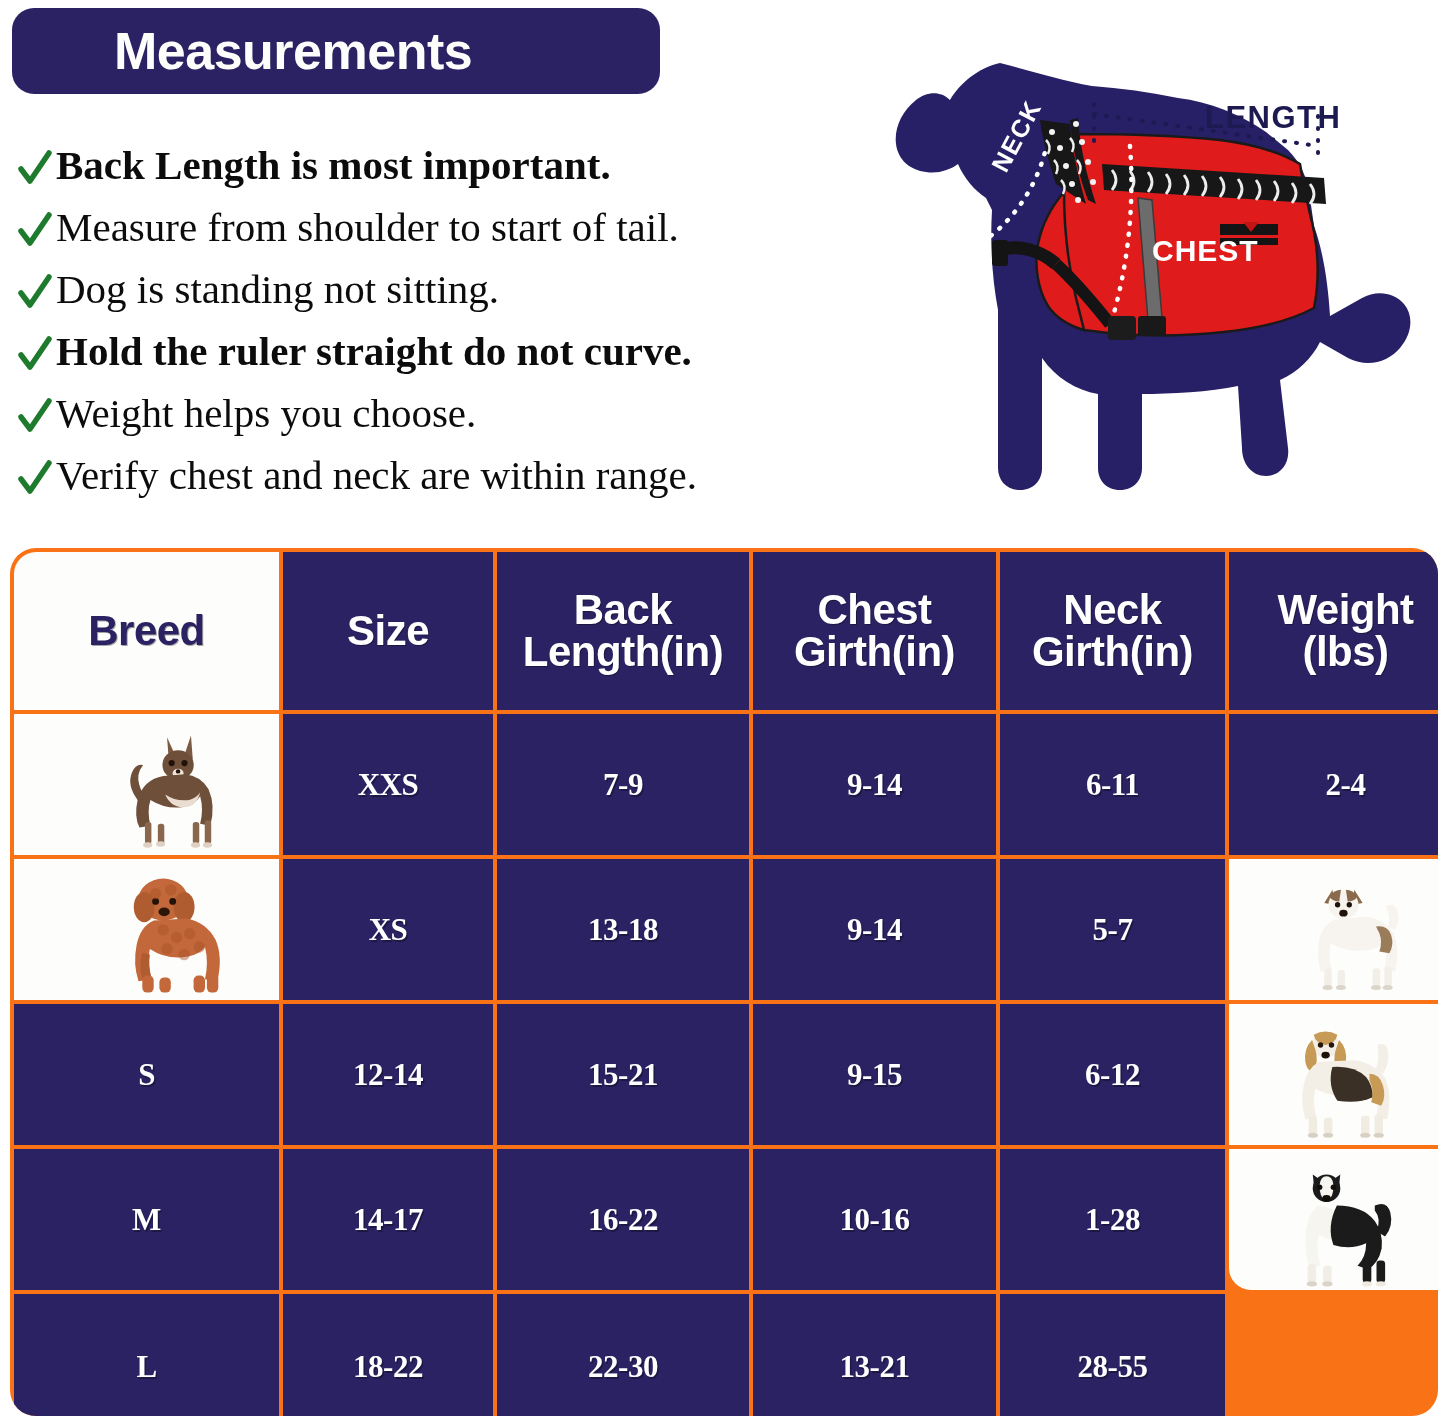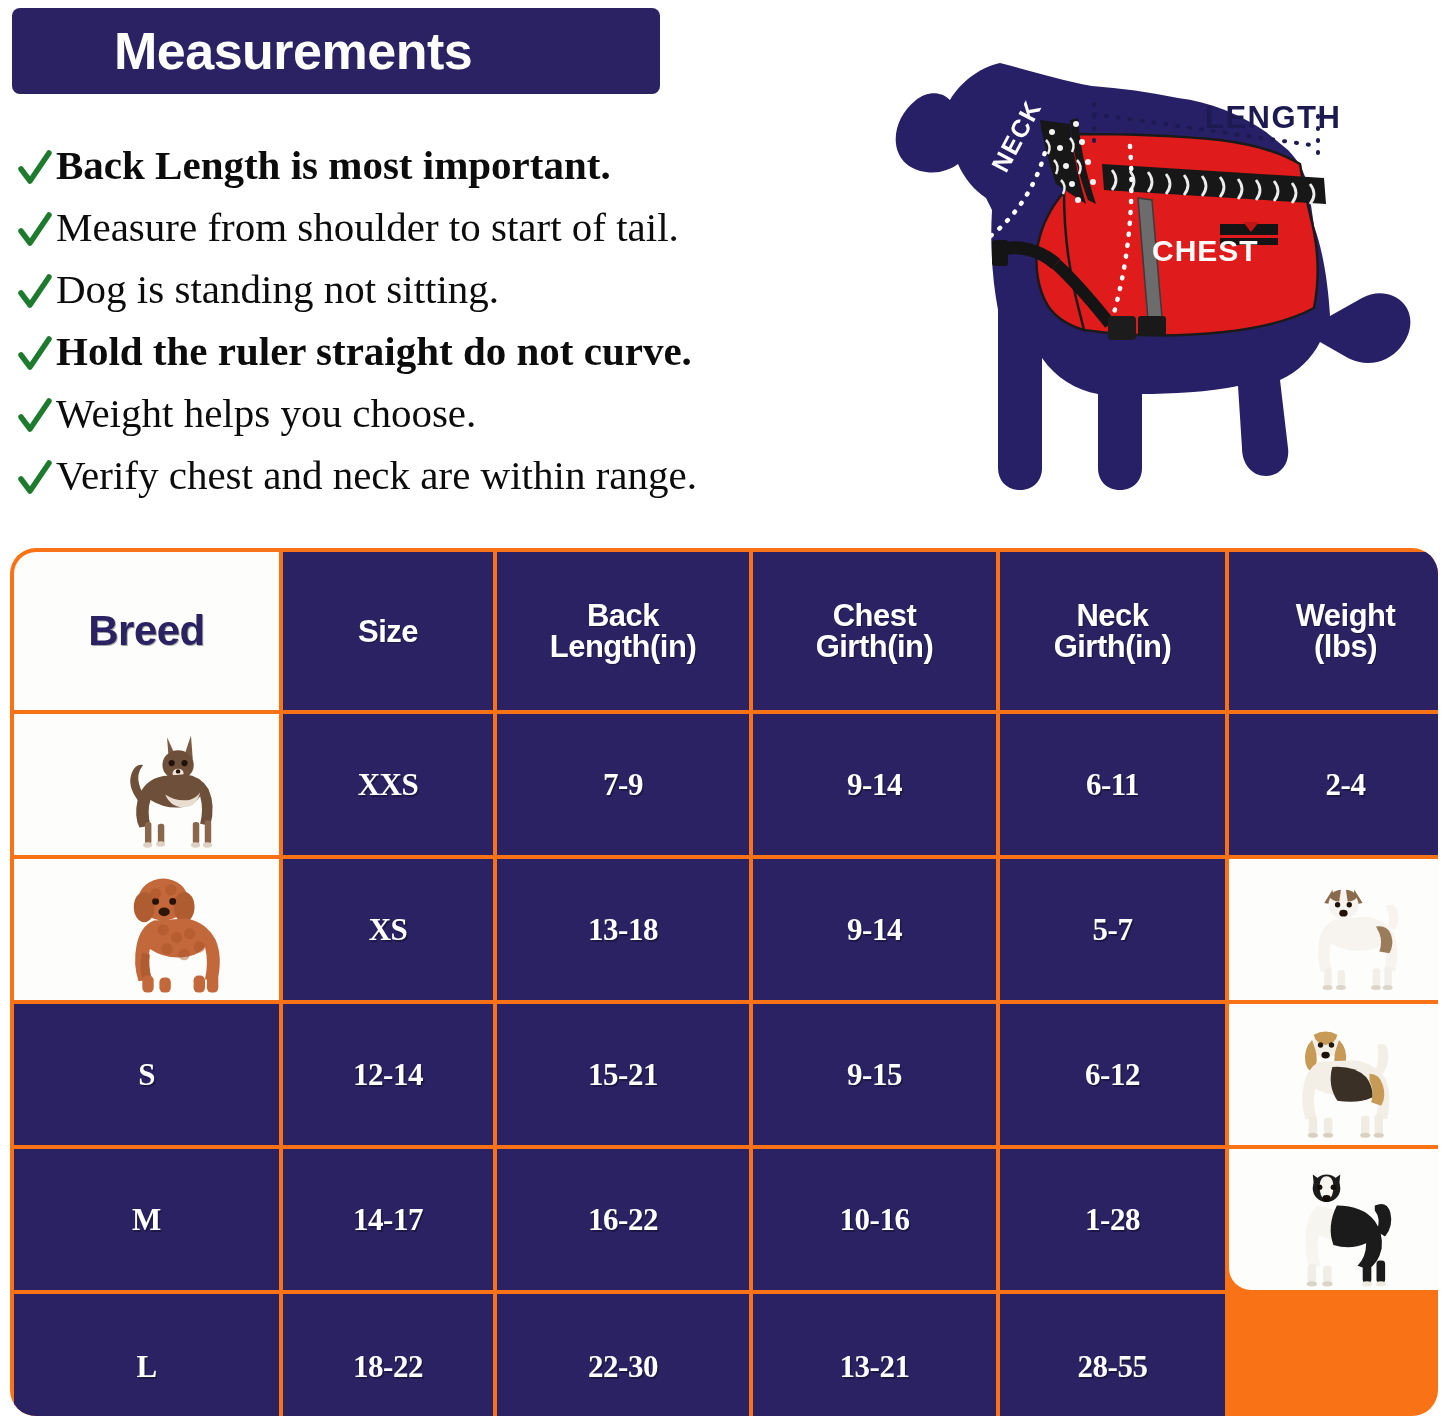--- a/index.html
+++ b/index.html
@@ -5,21 +5,21 @@
   html,body{margin:0;padding:0;background:#ffffff;}
   body{
     width:1445px;height:1427px;position:relative;overflow:hidden;
     font-family:"Liberation Sans",sans-serif;
     -webkit-font-smoothing:antialiased;
   }
 
   
   #title-badge{
     position:absolute;left:12px;top:8px;width:648px;height:86px;
-    background:#2b2263;border-radius:8px;
+    background:#2b2263;border-radius:22px;
     display:flex;align-items:center;
   }
   #title-badge .title-text{
     color:#fdfdfb;font-size:52px;font-weight:bold;
     letter-spacing:-0.5px;padding-left:102px;
     font-family:"Liberation Sans",sans-serif;
   }
 
   
   #bullets{
@@ -63,21 +63,21 @@
   }
   .cell{
     background:#2b2263;
     display:flex;align-items:center;justify-content:center;
     color:#ffffff;
     text-align:center;
     overflow:hidden;
     position:relative;
   }
   .cell.head{
-    font-size:31px;font-weight:bold;line-height:1.0;letter-spacing:-0.5px;
+    font-size:42px;font-weight:bold;line-height:1.0;letter-spacing:-0.5px;
     text-shadow:1px 1px 0 rgba(0,0,0,0.35);
   }
   .cell.head .hd{padding:0 4px;}
   .cell.breedhead{
     background:#fdfdfb;color:#2b2263;
     border-top-left-radius:22px;
     font-size:42px;font-weight:bold;
   }
   .cell.breedcell{
     background:#fdfdfb;

